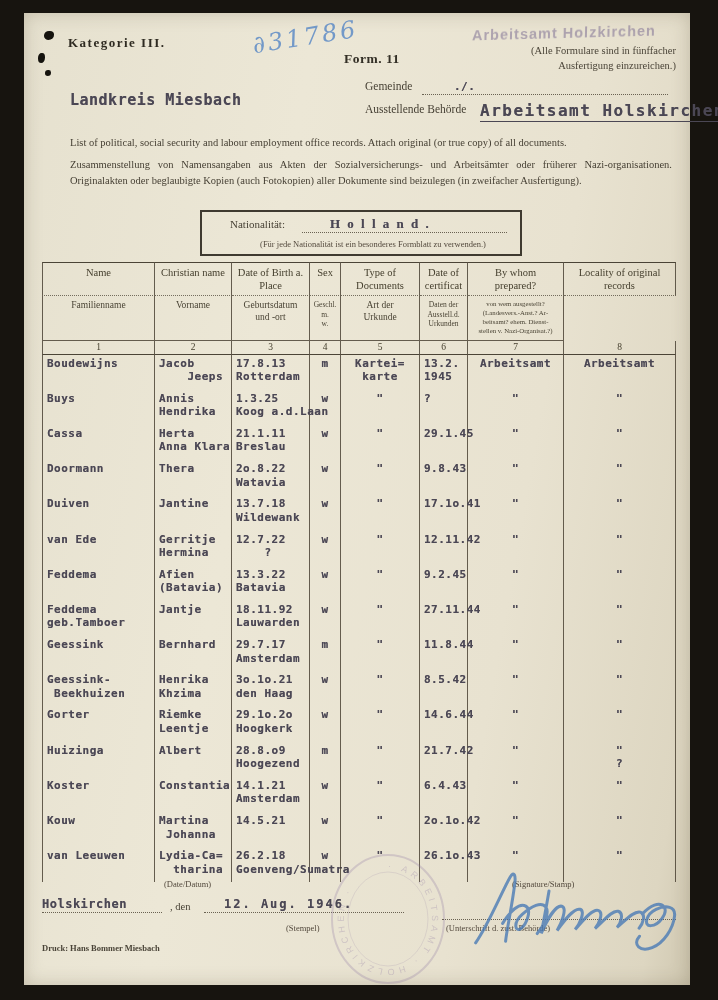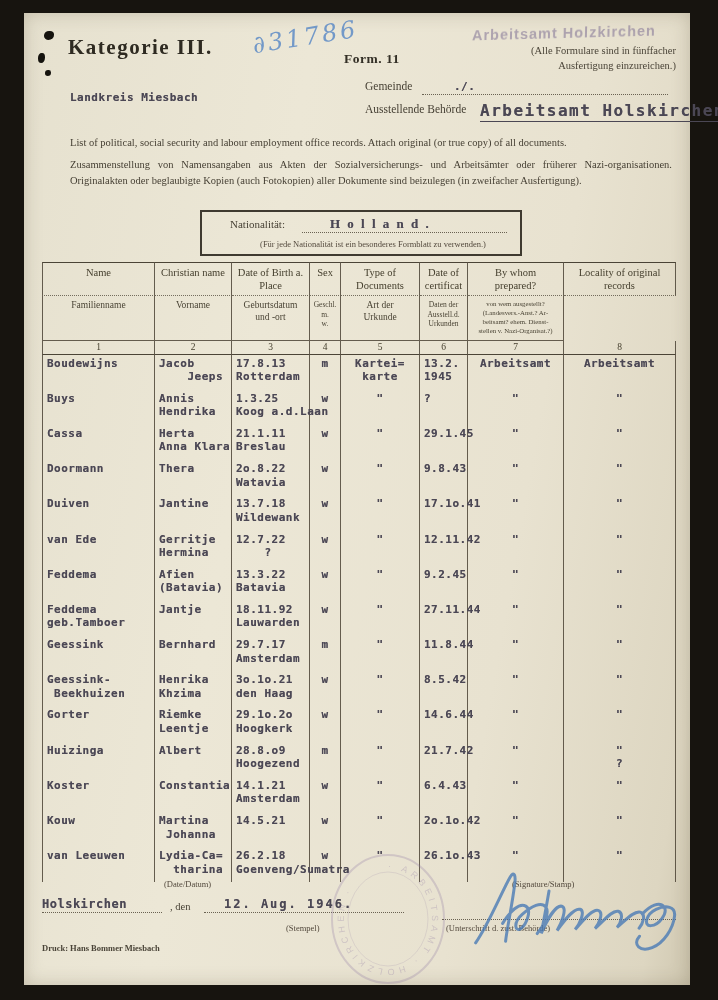--- a/index.html
+++ b/index.html
@@ -31,21 +31,21 @@
     color:#5f8cc6;font-size:24px;letter-spacing:3px;
     transform:rotate(-9deg);opacity:.85;
   }
   .top-stamp{
     font-family:"Liberation Sans",sans-serif;font-weight:bold;
     font-size:14.5px;letter-spacing:1px;color:rgba(124,110,146,.55);
     transform:rotate(-1.5deg) skewX(-3deg);filter:blur(.4px);white-space:nowrap;
   }
   .blob{position:absolute;background:#15130e;border-radius:50% 40% 55% 45%;}
   
-  .kategorie{left:44px;top:22px;font-size:21px;font-weight:bold;letter-spacing:1.5px;color:#2e2a21;}
+  .kategorie{left:44px;top:22px;font-size:13px;font-weight:bold;letter-spacing:1.5px;color:#2e2a21;}
   .form-no{left:320px;top:38px;font-size:13.5px;font-weight:bold;letter-spacing:.5px;color:#332f26;}
   .copies-note{right:14px;top:31px;text-align:right;font-size:10.5px;line-height:1.4;color:#4a4438;}
   .dotline{border-bottom:1px dotted #6a6252;}
   
   .nat-box{
     left:176px;top:197px;width:322px;height:46px;
     border:2px solid #3f3a30;box-sizing:border-box;
   }
   
   .tbl{left:18px;top:249px;width:634px;}
@@ -78,21 +78,21 @@
   <div class="blob" style="left:14px;top:40px;width:7px;height:10px;"></div>
   <div class="blob" style="left:21px;top:57px;width:6px;height:6px;"></div>
 
   <div class="abs print kategorie">Kategorie III.</div>
   <div class="abs hand-number" style="left:228px;top:10px;">∂31786</div>
   <div class="abs print form-no">Form. 11</div>
   <div class="abs top-stamp" style="left:448px;top:12px;">Arbeitsamt Holzkirchen</div>
   <div class="abs print copies-note" style="white-space:pre-line;">(Alle Formulare sind in fünffacher
 Ausfertigung einzureichen.)</div>
 
-  <div class="abs type" style="left:46px;top:78px;font-size:11px;">Landkreis Miesbach</div>
+  <div class="abs type" style="left:46px;top:78px;font-size:15px;">Landkreis Miesbach</div>
 
   <div class="abs print" style="left:341px;top:67px;font-size:11.5px;">Gemeinde</div>
   <div class="abs dotline" style="left:398px;top:81px;width:246px;"></div>
   <div class="abs type" style="left:430px;top:67px;">./.</div>
 
   <div class="abs print" style="left:341px;top:90px;font-size:11.5px;">Ausstellende Behörde</div>
   <div class="abs type" style="left:456px;top:88px;font-size:16px;letter-spacing:1.5px;border-bottom:1.5px solid #4b4754;padding-bottom:1px;">Arbeitsamt Holskirchen</div>
 
   <div class="abs print small-print" style="left:46px;top:122px;width:602px;text-align:justify;">List of political, social security and labour employment office records.  Attach original (or true copy) of all documents.</div>
   <div class="abs print small-print" style="left:46px;top:144px;width:602px;text-align:justify;">Zusammenstellung von Namensangaben aus Akten der Sozialversicherungs- und Arbeitsämter oder früherer Nazi-organisationen. Originalakten oder beglaubigte Kopien (auch Fotokopien) aller Dokumente sind beizulegen (in zweifacher Ausfertigung).</div>

